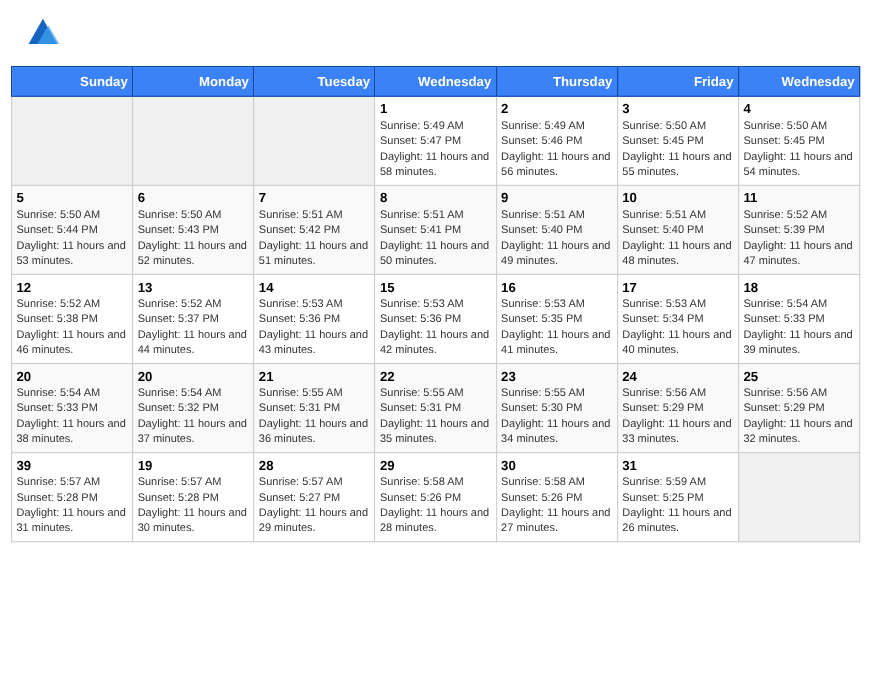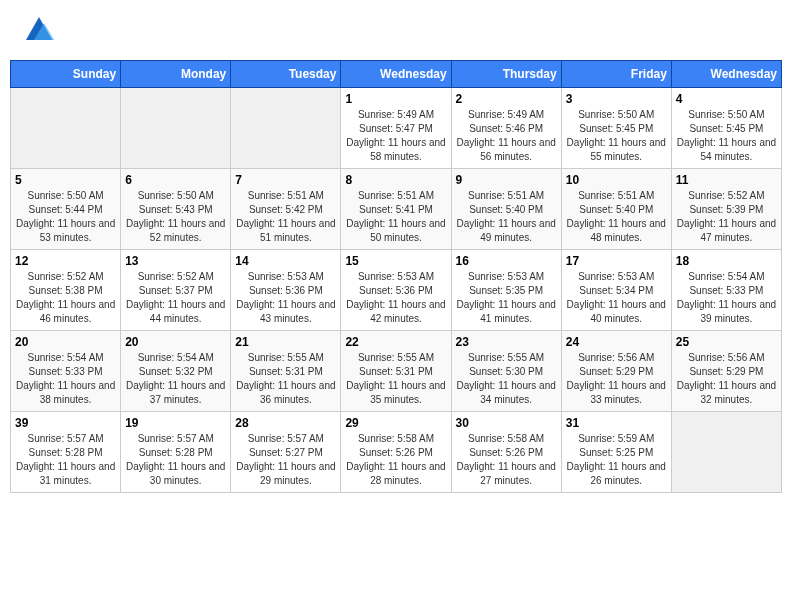--- a/index.html
+++ b/index.html
@@ -75,21 +75,20 @@
     .day-number {
       font-weight: bold;
       font-size: 12px;
       display: block;
       margin-bottom: 2px;
     }
     .day-info {
       color: #333;
       font-size: 10px;
       line-height: 1.4;
-      text-align: center;
     }
     .empty-cell {
       background: #f0f0f0 !important;
     }
   </style>
 </head>
 <body>
 
 <div class="header">
   <div class="logo">

